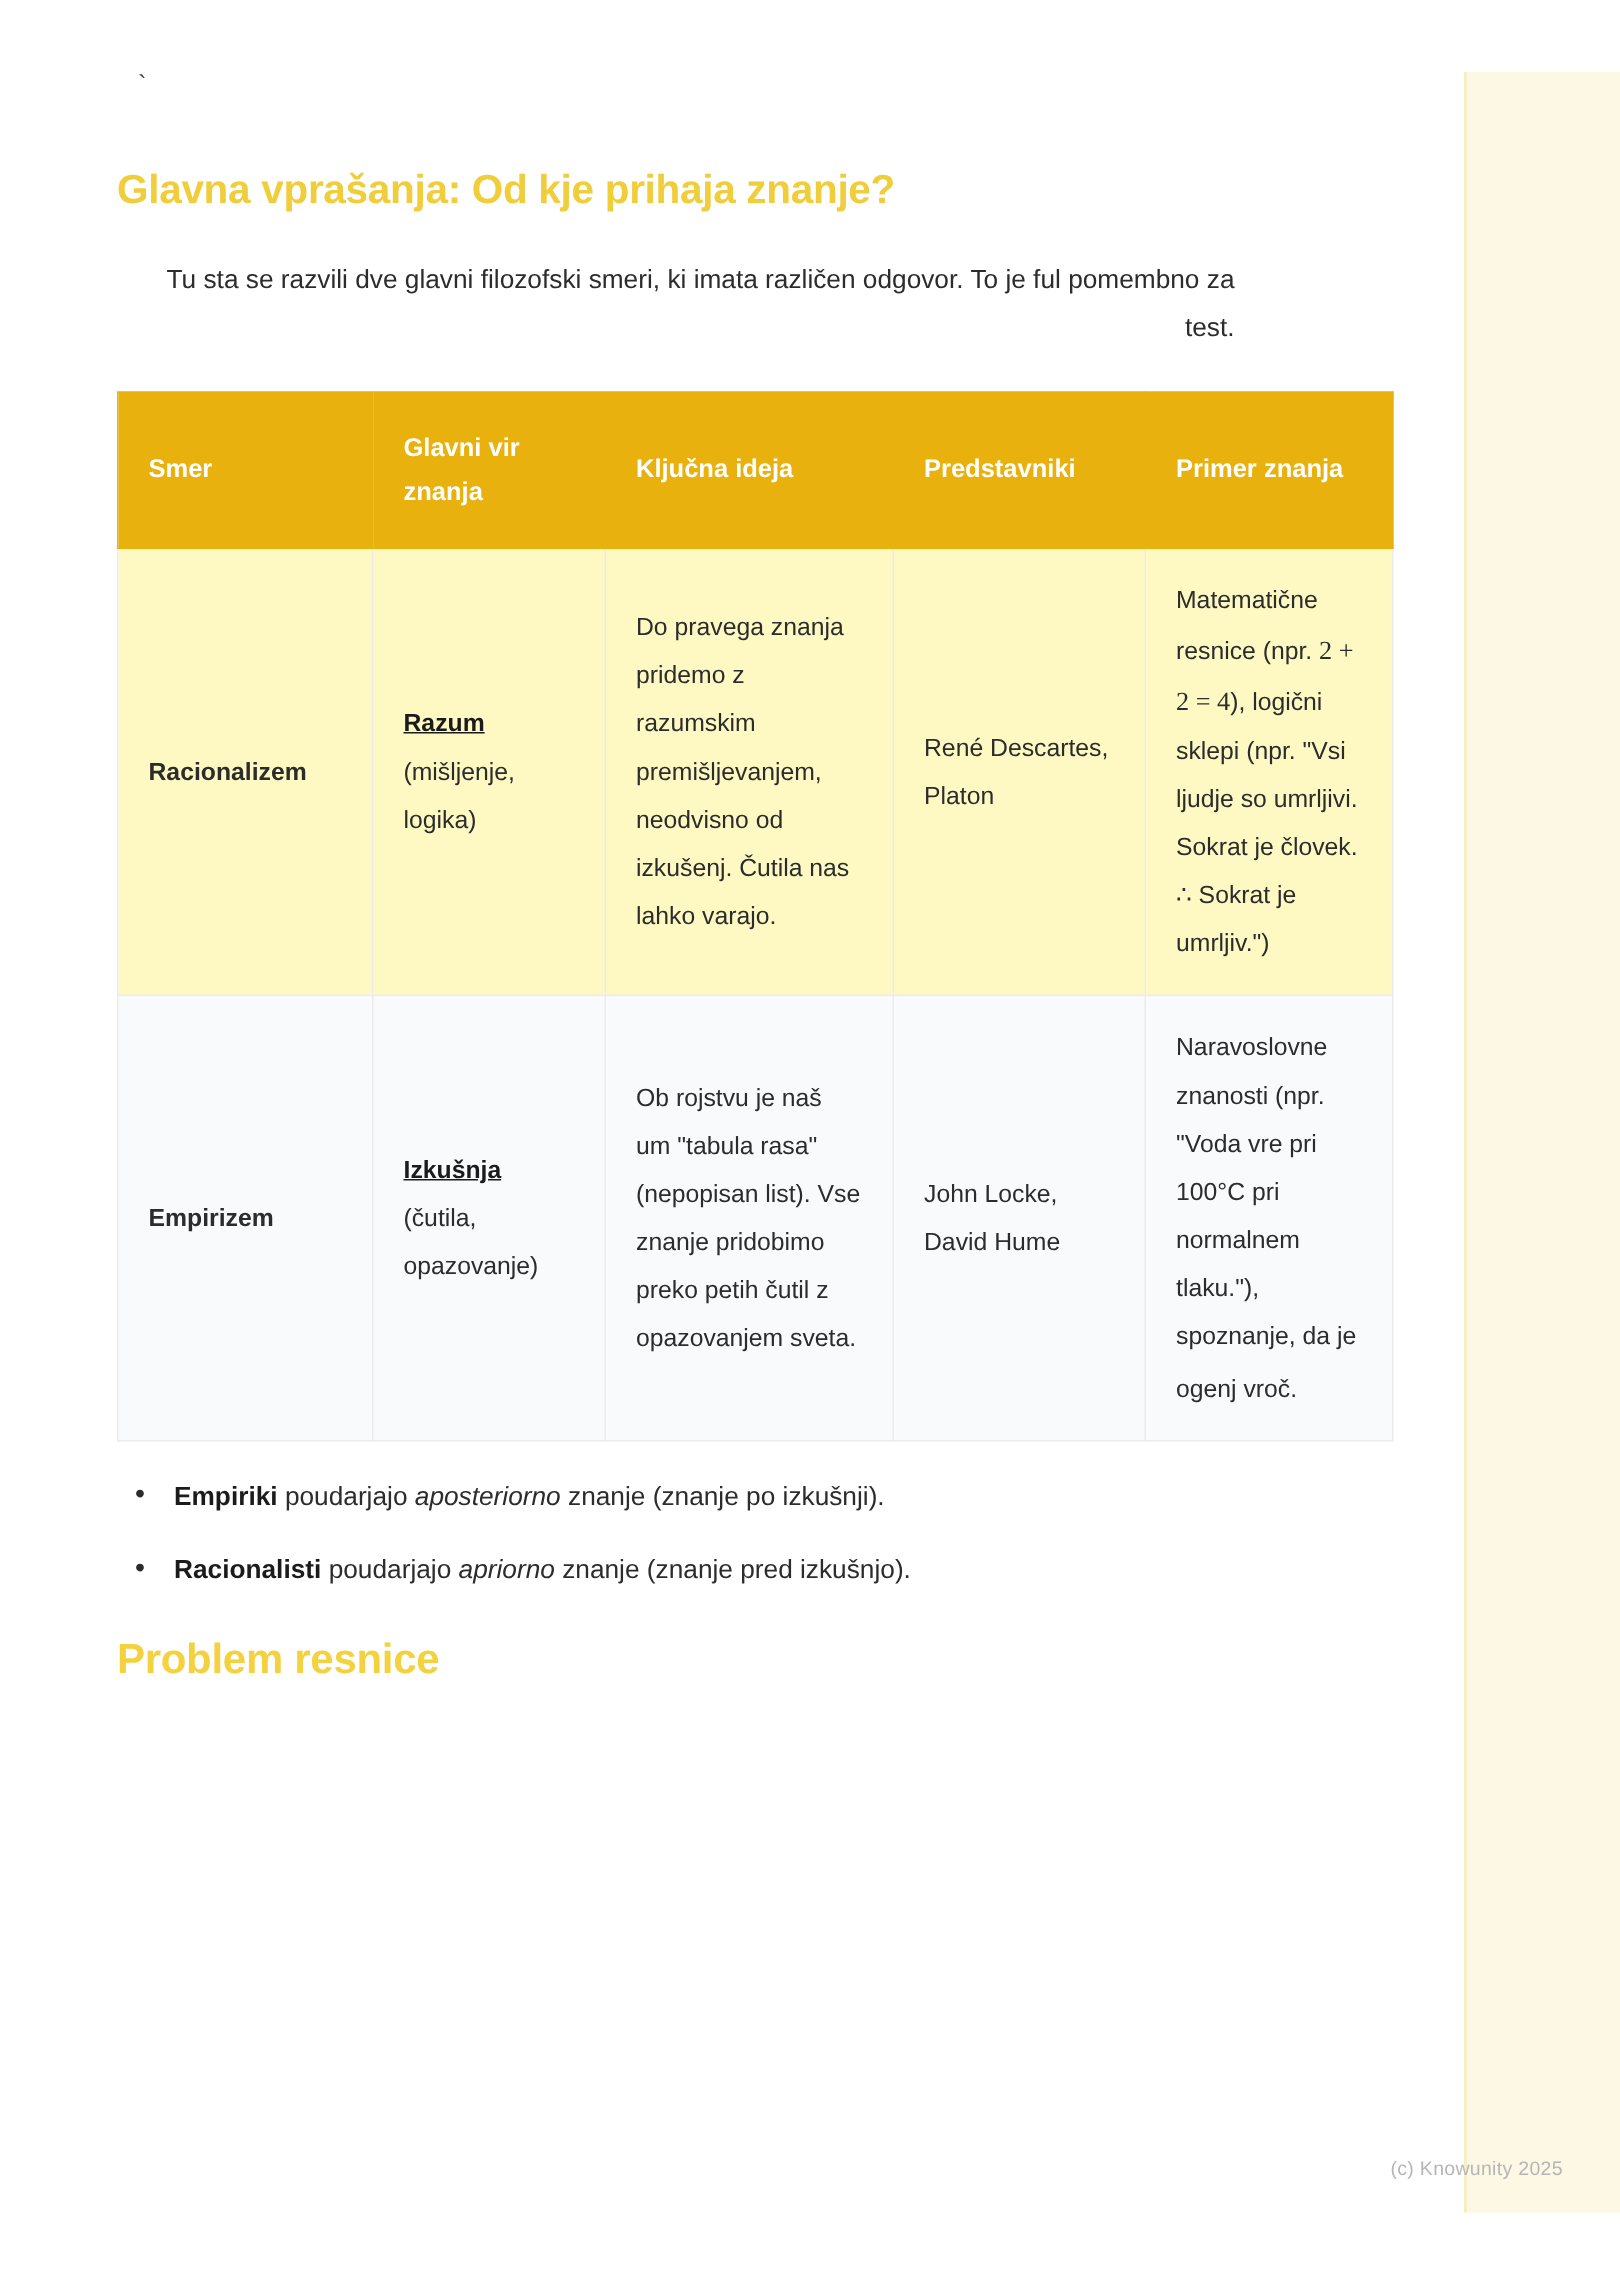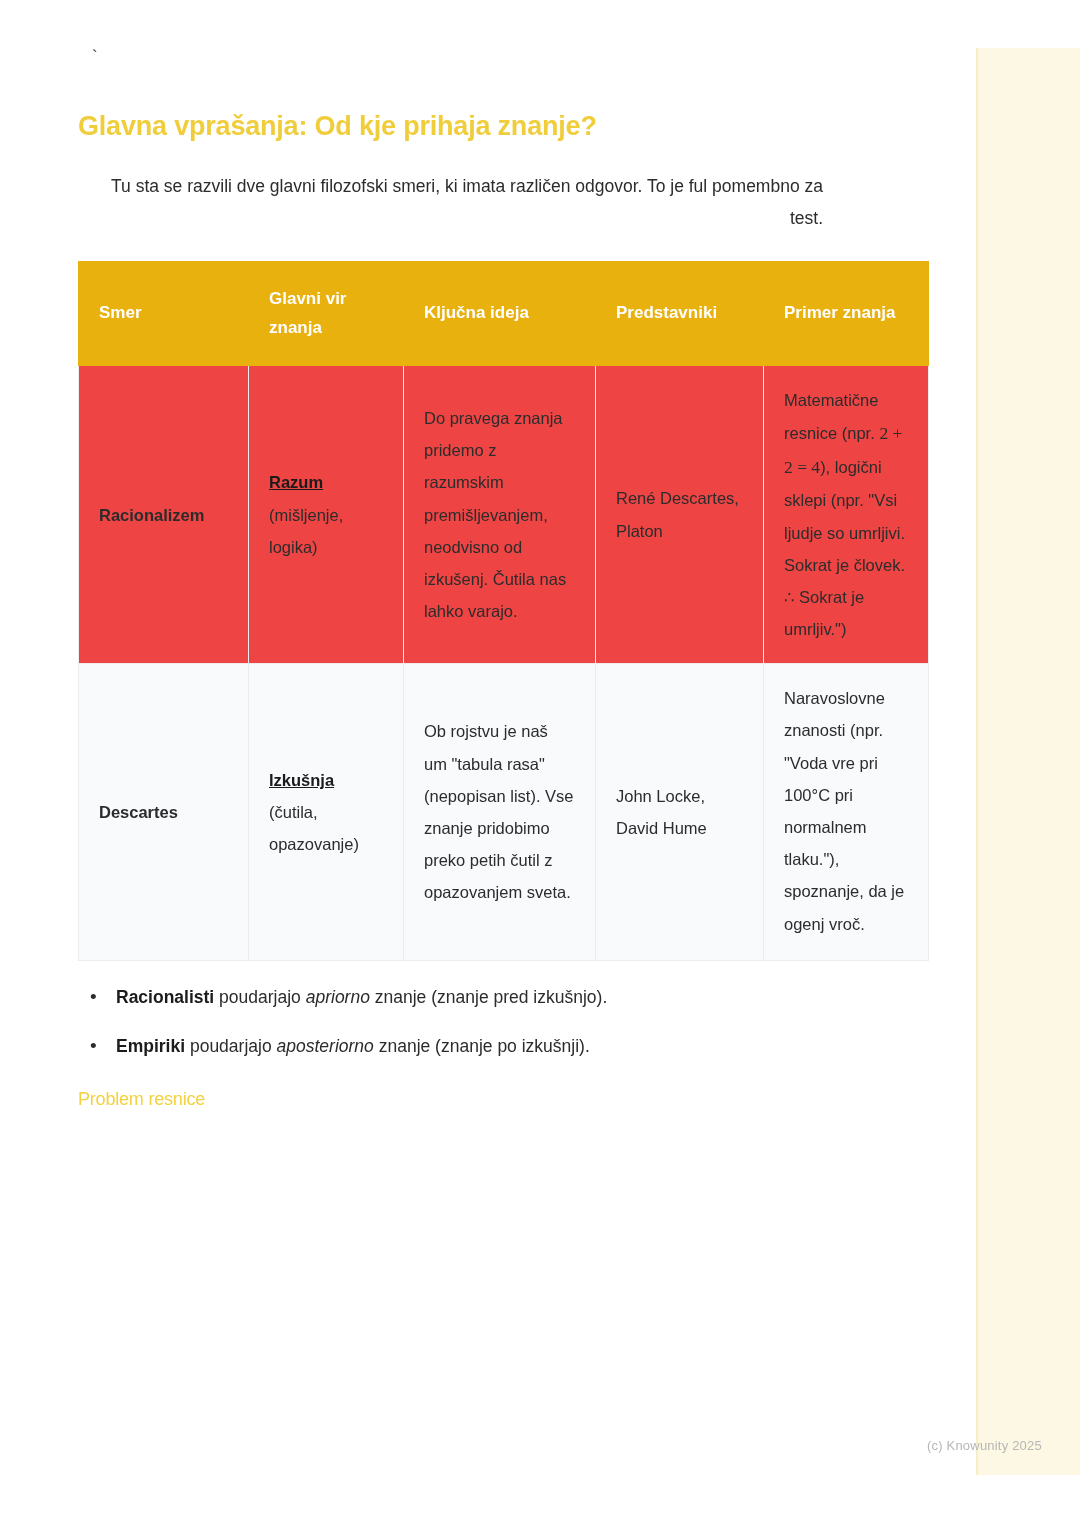--- a/index.html
+++ b/index.html
@@ -42,22 +42,22 @@
   }
   h1.section-title {
     font-size: 27px;
     font-weight: bold;
     color: #f0cd3a;
     margin: 0 0 26px 0;
     letter-spacing: -0.2px;
     line-height: 1.25;
   }
   h2.section-title2 {
-    font-size: 18px;
-    font-weight: normal;
+    font-size: 28px;
+    font-weight: bold;
     color: #f3d13f;
     margin: 28px 0 22px 0;
     letter-spacing: -0.2px;
     line-height: 1.25;
   }
   p.body-text {
     font-size: 17.5px;
     color: #2c2c2c;
     line-height: 1.85;
     margin: 0 0 26px 0;
@@ -86,21 +86,21 @@
   }
   table.compare-table td {
     font-size: 16.5px;
     color: #2c2c2c;
     padding: 18px 20px;
     vertical-align: middle;
     line-height: 1.95;
     border: 1px solid #ececed;
   }
   tr.row-odd td {
-    background: #ef4444;
+    background: #fef9c3;
   }
   tr.row-even td {
     background: #f8fafc;
   }
   td.cell-strong {
     font-weight: bold;
     color: #1b1b1b;
   }
   .col1 { width: 170px; }
   .col2 { width: 155px; }
@@ -184,41 +184,41 @@
             <span class="term">Razum</span>
             <span>(mišljenje, logika)</span>
           </td>
           <td>Do pravega znanja pridemo z razumskim premišljevanjem, neodvisno od izkušenj. Čutila nas lahko varajo.</td>
           <td>René Descartes, Platon</td>
           <td>
             <span>Matematične resnice (npr. </span><span class="mathexpr">2 + 2 = 4</span><span>), logični sklepi (npr. "Vsi ljudje so umrljivi. Sokrat je človek. ∴ Sokrat je umrljiv.")</span>
           </td>
         </tr>
         <tr class="row-even">
-          <td class="cell-strong">Descartes</td>
+          <td class="cell-strong">Empirizem</td>
           <td>
             <span class="term">Izkušnja</span>
             <span>(čutila, opazovanje)</span>
           </td>
           <td>Ob rojstvu je naš um "tabula rasa" (nepopisan list). Vse znanje pridobimo preko petih čutil z opazovanjem sveta.</td>
           <td>John Locke, David Hume</td>
           <td>
             <span>Naravoslovne znanosti (npr. "Voda vre pri 100°C pri normalnem tlaku."), spoznanje, da je ogenj vroč.</span><span class="mathexpr"></span><span></span>
           </td>
         </tr>
       </tbody>
     </table>
 
     <ul class="points">
       <li>
+        <b>Empiriki</b><span> poudarjajo </span><i>aposteriorno</i><span> znanje (znanje po izkušnji).</span>
+      </li>
+      <li>
         <b>Racionalisti</b><span> poudarjajo </span><i>apriorno</i><span> znanje (znanje pred izkušnjo).</span>
       </li>
-      <li>
-        <b>Empiriki</b><span> poudarjajo </span><i>aposteriorno</i><span> znanje (znanje po izkušnji).</span>
-      </li>
     </ul>
 
     <h2 class="section-title2">Problem resnice</h2>
 
 
   </div>
 
   <div class="footer-mark">(c) Knowunity 2025</div>
 
 </div>

